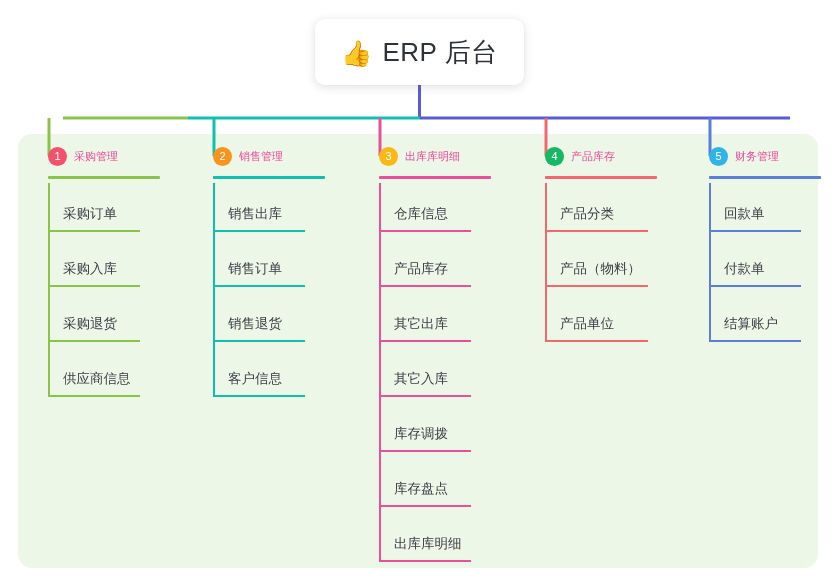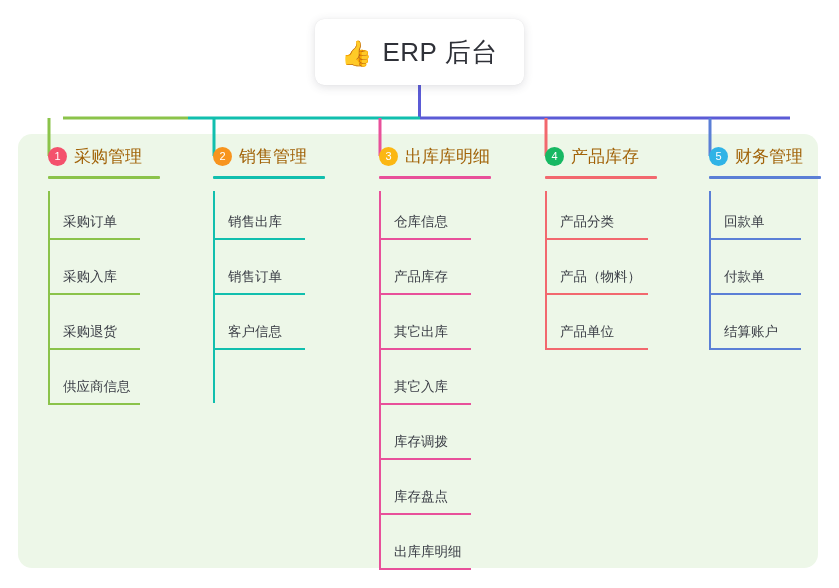--- a/index.html
+++ b/index.html
@@ -93,33 +93,33 @@
     height: 19px;
     border-radius: 50%;
     color: #ffffff;
     font-size: 11px;
     line-height: 19px;
     text-align: center;
     font-weight: normal;
     flex: 0 0 auto;
   }
   .col-title {
-    font-size: 17px;
-    color: #a16207;
+    font-size: 11px;
+    color: #ec4899;
     white-space: nowrap;
   }
   .col-rule {
     height: 3px;
     margin-top: 7px;
     border-radius: 1px;
   }
 
   .leaves {
     position: relative;
-    margin-top: 12px;
+    margin-top: 4px;
   }
   .spine {
     position: absolute;
     left: 15px;
     top: 0;
     width: 2px;
   }
   .leaf {
     position: relative;
     height: 55px;
@@ -200,20 +200,24 @@
           <div class="spine" style="background: rgb(17, 191, 174); height: 212px;"></div>
           <div class="leaf">
             <span class="leaf-label">销售出库</span>
             <div class="leaf-rule" style="background: rgb(17, 191, 174); width: 92px;"></div>
           </div>
           <div class="leaf">
             <span class="leaf-label">销售订单</span>
             <div class="leaf-rule" style="background: rgb(17, 191, 174); width: 92px;"></div>
           </div>
           <div class="leaf">
+            <span class="leaf-label">销售退货</span>
+            <div class="leaf-rule" style="background: rgb(17, 191, 174); width: 92px;"></div>
+          </div>
+          <div class="leaf">
             <span class="leaf-label">客户信息</span>
             <div class="leaf-rule" style="background: rgb(17, 191, 174); width: 92px;"></div>
           </div>
         </div>
       </div>
       <div class="column" style="left: 364px; width: 150px;">
         <div class="col-header">
           <span class="badge" style="background: rgb(251, 183, 19);">3</span>
           <span class="col-title">出库库明细</span>
         </div>

